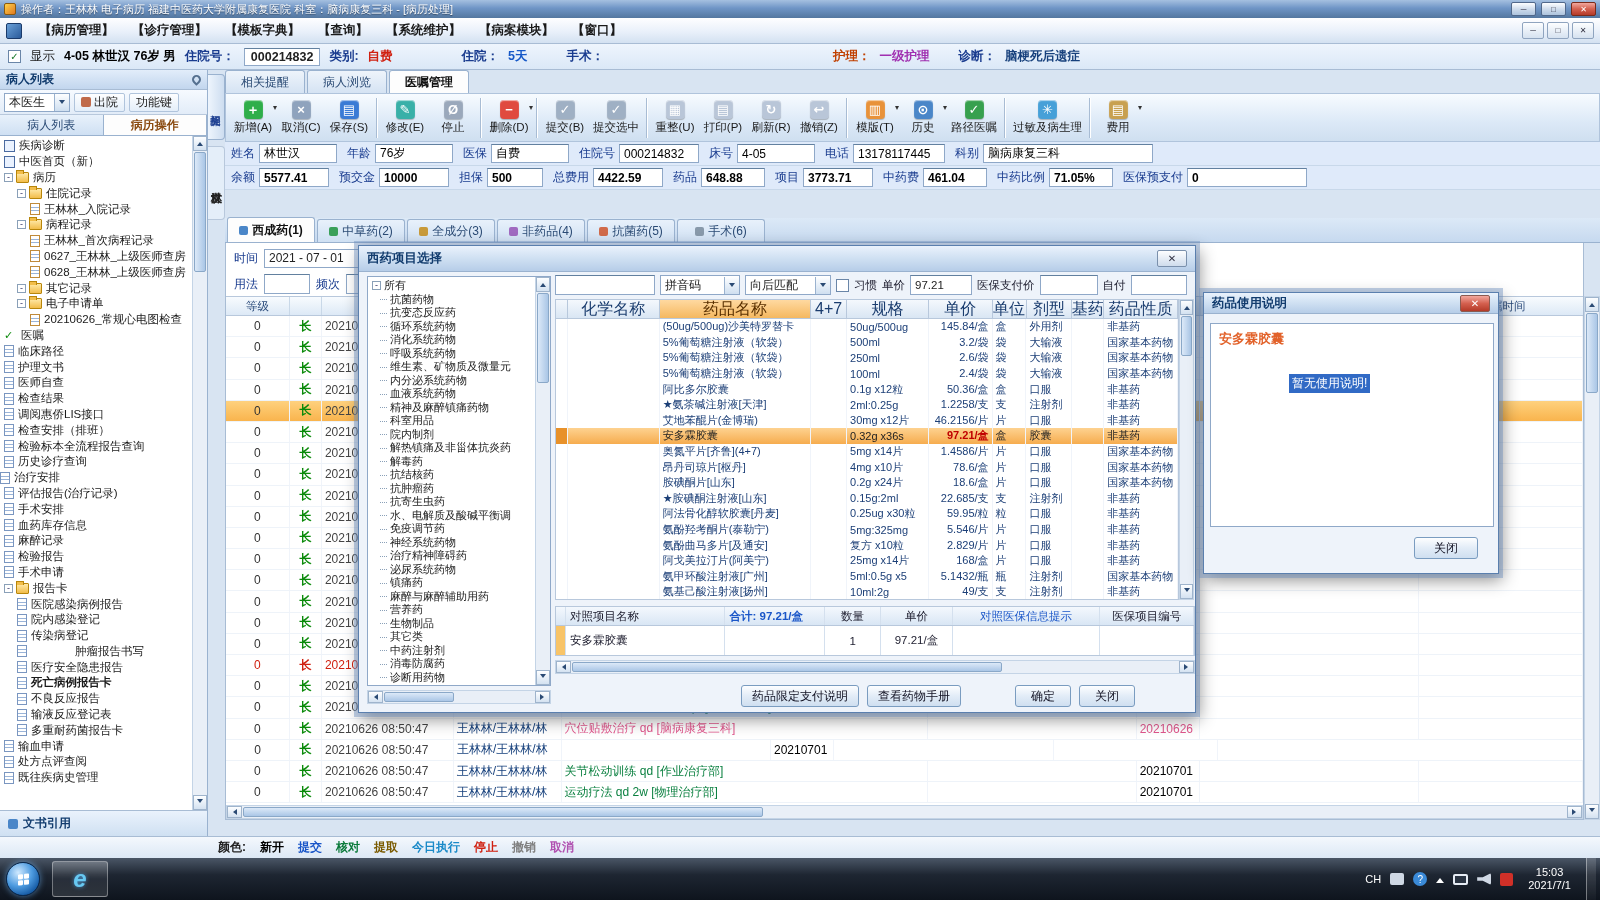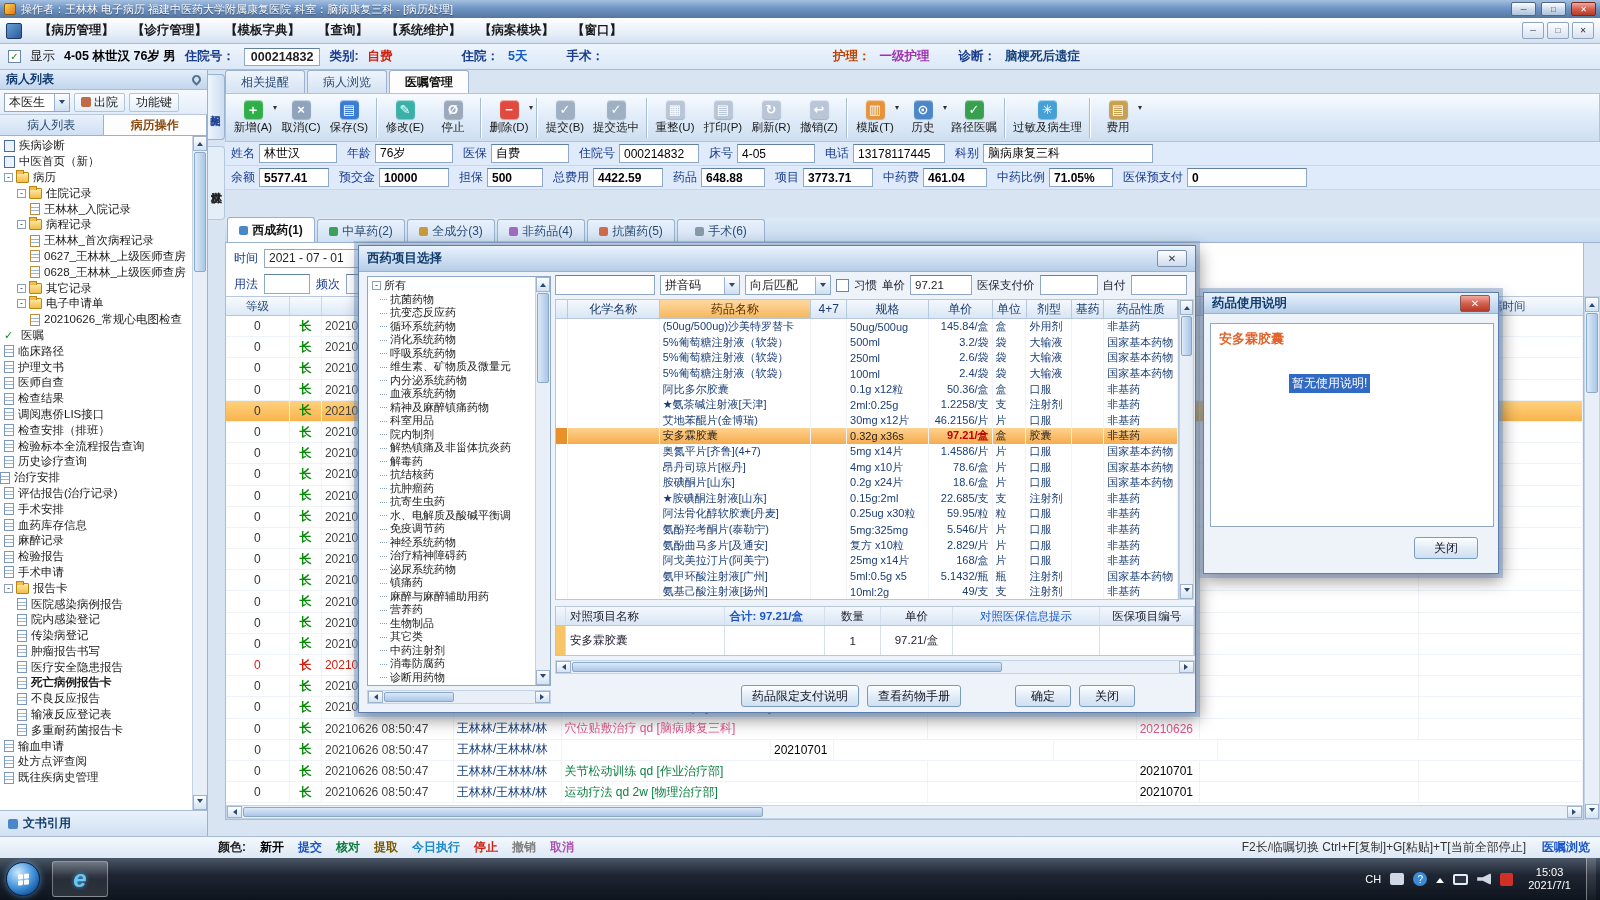--- a/index.html
+++ b/index.html
@@ -121,21 +121,21 @@
 .sm{font-size:11.5px;color:#223;white-space:nowrap;}
 .ibox{background:#fff;border:1px solid #8fa8c8;border-top-color:#62809f;height:20px;display:flex;align-items:center;padding:0 4px;font-size:11.5px;}
 #d1-tree{position:absolute;left:8px;top:30px;width:184px;height:410px;background:#fff;border:1px solid #8fa8c8;overflow:hidden;}
 #d1-tree-inner{position:absolute;left:2px;top:2px;right:15px;}
 .dtree-item{height:13.5px;display:flex;align-items:center;font-size:11px;color:#1a1a1a;white-space:nowrap;overflow:hidden;padding-left:20px;position:relative;}
 .dtree-item::before{content:"";position:absolute;left:10px;top:50%;width:7px;border-top:1px dotted #8aa0b8;}
 .dtree-item.root{padding-left:2px;}
 .dtree-item.root::before{display:none;}
 #d1-hscroll{left:8px;top:444px;width:184px;}
 #d1-table-head{position:absolute;left:196px;top:53px;width:624px;height:20px;display:flex;background:linear-gradient(#f4f8fd,#d9e6f4);border:1px solid #b8c8dc;}
-.dh-cell{display:flex;align-items:center;justify-content:center;font-size:12px;color:#1a3c6e;border-right:1px solid #b8c8dc;overflow:hidden;white-space:nowrap;}
+.dh-cell{display:flex;align-items:center;justify-content:center;font-size:16px;color:#1a3c6e;border-right:1px solid #b8c8dc;overflow:hidden;white-space:nowrap;}
 .dh-cell.hl-col{background:linear-gradient(#ffd9a0,#f5b860);color:#5a3000;}
 #d1-rows{position:absolute;left:196px;top:73px;width:624px;height:281px;background:#fff;border:1px solid #b8c8dc;border-top:none;overflow:hidden;}
 .drow{height:15.6px;display:flex;}
 .dcell{display:flex;align-items:center;font-size:11px;color:#1c3f77;overflow:hidden;white-space:nowrap;padding:0 3px;border-right:1px solid #f0f4fa;}
 .dcell.num{justify-content:flex-end;}
 .drow.sel{background:linear-gradient(#fed290,#f6ac4e);}
 .drow.sel .dcell{color:#222;}
 .drow.sel .dcell.num{color:#c00000;font-weight:bold;}
 .drow.sel .selmark{background:#e8912a;}
 #d1-vscroll{position:absolute;left:820px;top:53px;width:15px;height:301px;background:#e9eff7;border:1px solid #c4d4e6;display:flex;flex-direction:column;}
@@ -375,21 +375,21 @@
           <span class="tl">医院感染病例报告</span>
         </div>
         <div class="tree-item" style="padding-left: 17px;">
           <span class="ti doc2"></span>
           <span class="tl">院内感染登记</span>
         </div>
         <div class="tree-item" style="padding-left: 17px;">
           <span class="ti doc2"></span>
           <span class="tl">传染病登记</span>
         </div>
-        <div class="tree-item" style="padding-left: 17px;">
+        <div class="tree-item" style="padding-left: 17px; gap: 44px;">
           <span class="ti doc2"></span>
           <span class="tl">肿瘤报告书写</span>
         </div>
         <div class="tree-item" style="padding-left: 17px;">
           <span class="ti doc2"></span>
           <span class="tl">医疗安全隐患报告</span>
         </div>
         <div class="tree-item" style="padding-left: 17px; font-weight: bold;">
           <span class="ti doc2"></span>
           <span class="tl">死亡病例报告卡</span>
@@ -1306,24 +1306,20 @@
     <span class="lg">颜色:</span>
   <span class="lg" style="color: rgb(0, 0, 0);">新开</span>
       <span class="lg" style="color: rgb(26, 86, 200);">提交</span>
       <span class="lg" style="color: rgb(10, 122, 58);">核对</span>
       <span class="lg" style="color: rgb(122, 90, 0);">提取</span>
       <span class="lg" style="color: rgb(26, 138, 200);">今日执行</span>
       <span class="lg" style="color: rgb(208, 32, 16);">停止</span>
       <span class="lg" style="color: rgb(128, 128, 128);">撤销</span>
       <span class="lg" style="color: rgb(176, 80, 176);">取消</span>
     </div>
-  <div id="sb-right">
-    <span id="sb-short">F2长/临嘱切换 Ctrl+F[复制]+G[粘贴]+T[当前全部停止]</span>
-    <span id="sb-link">医嘱浏览</span>
-  </div>
 </div>
 
 <div id="taskbar">
   <div id="start-orb">
     <span class="flag">
         <i></i>
         <i></i>
         <i></i>
         <i></i>
       </span>

